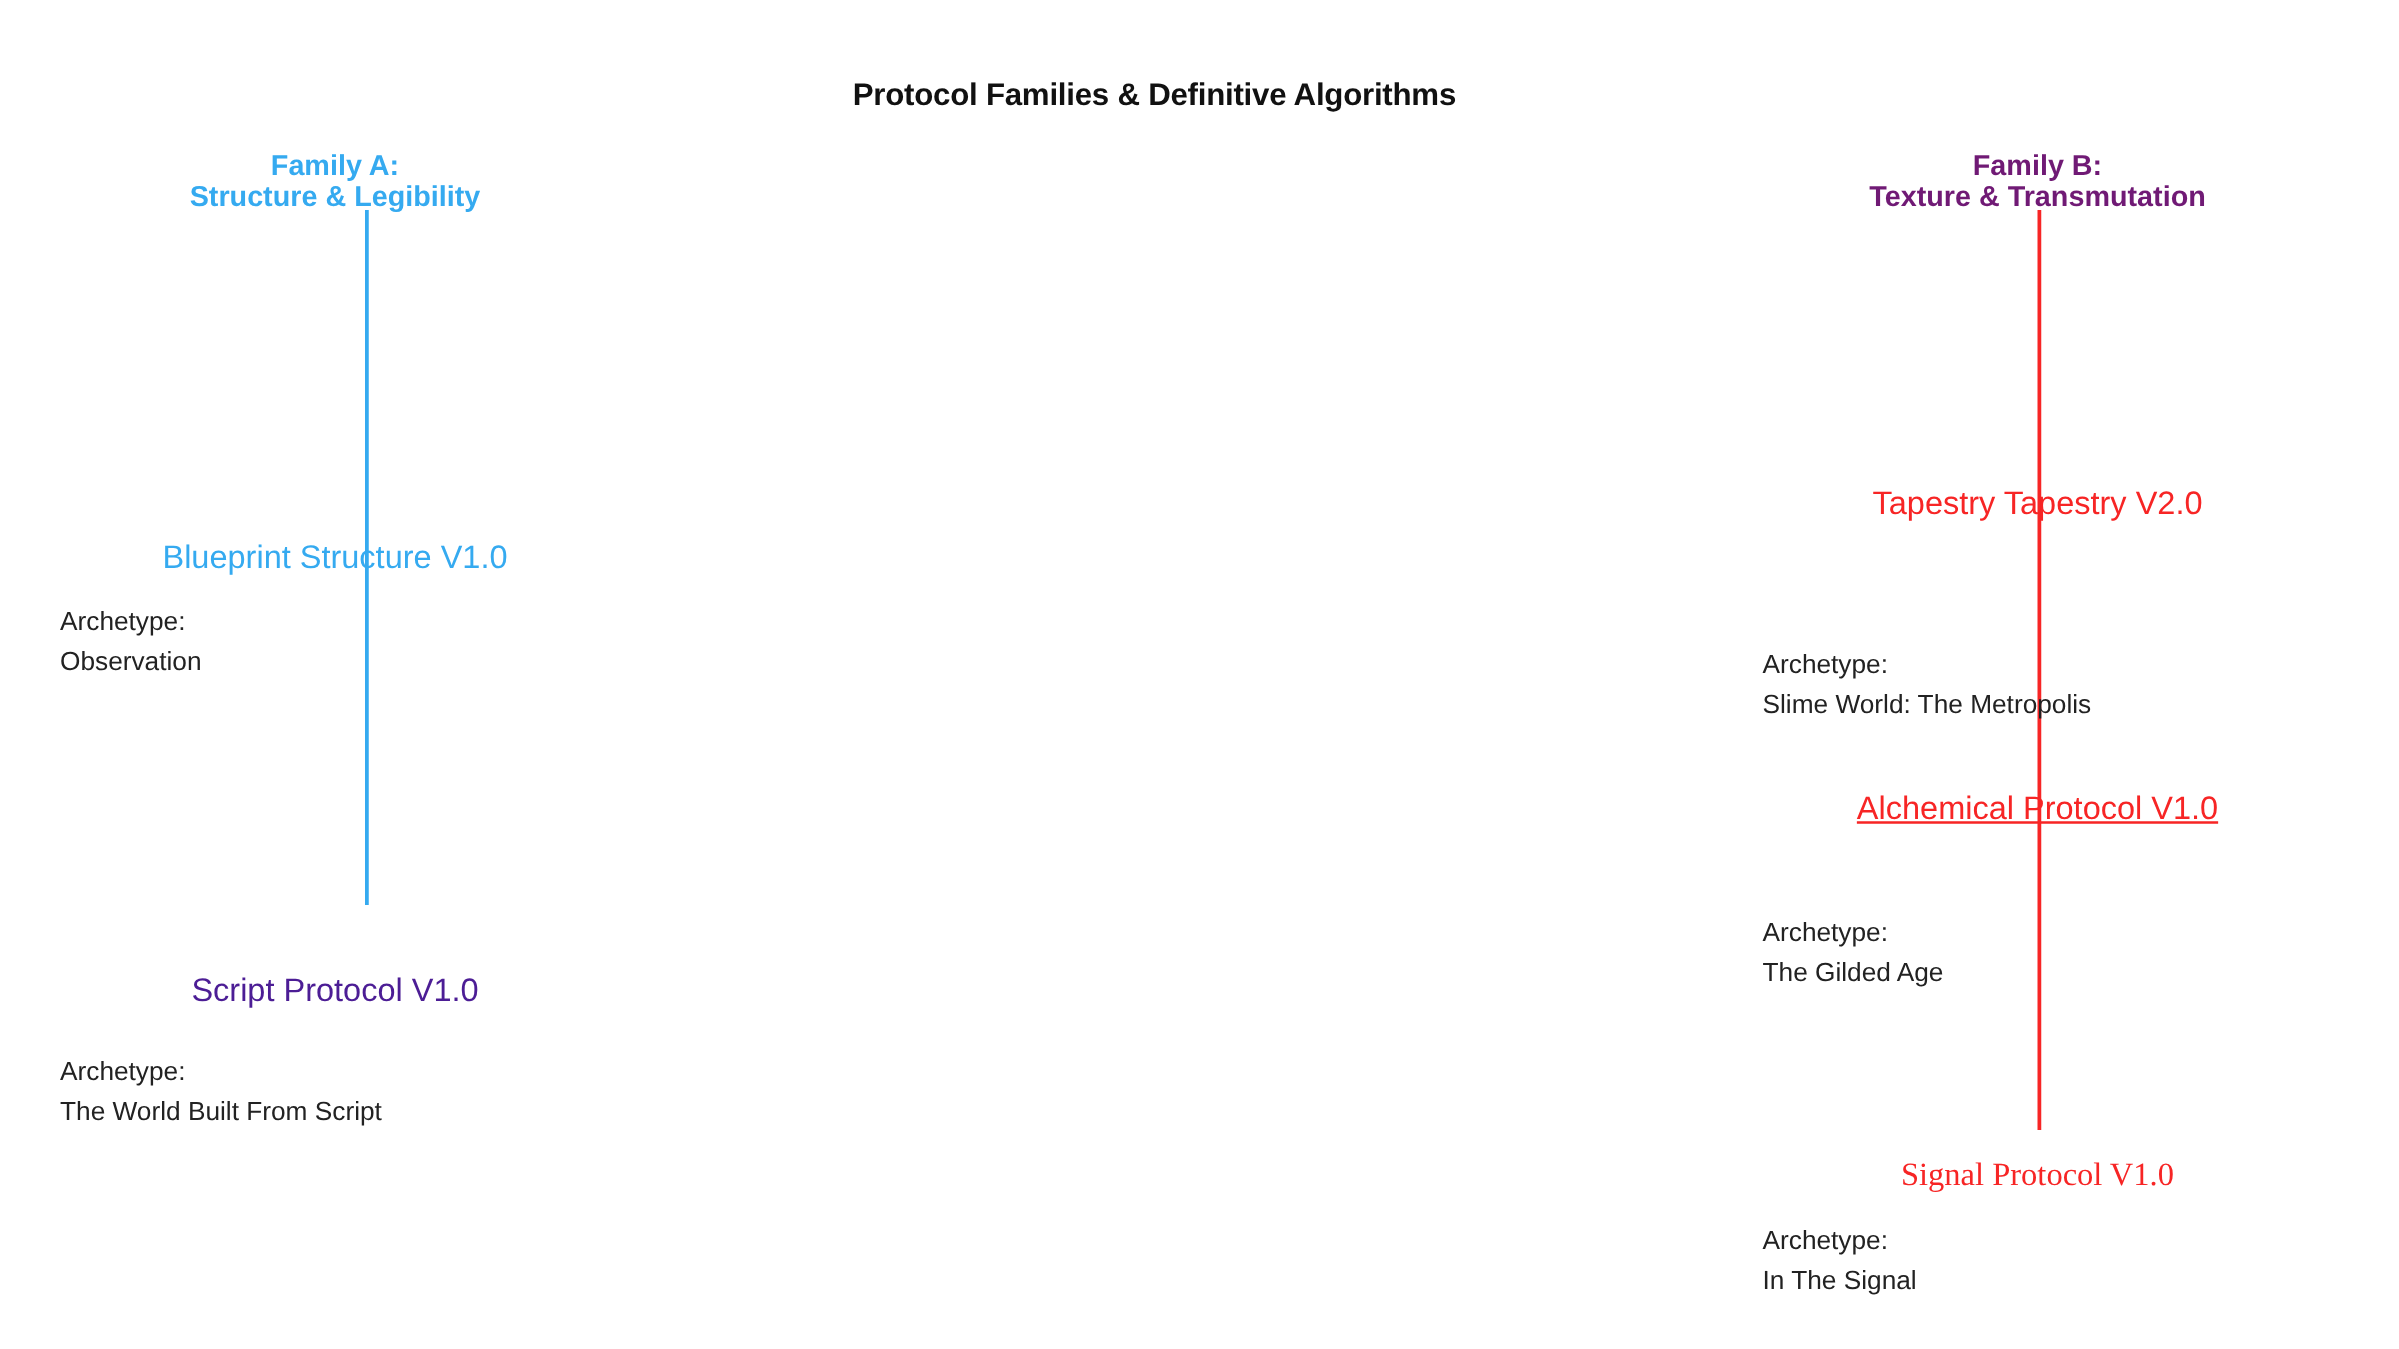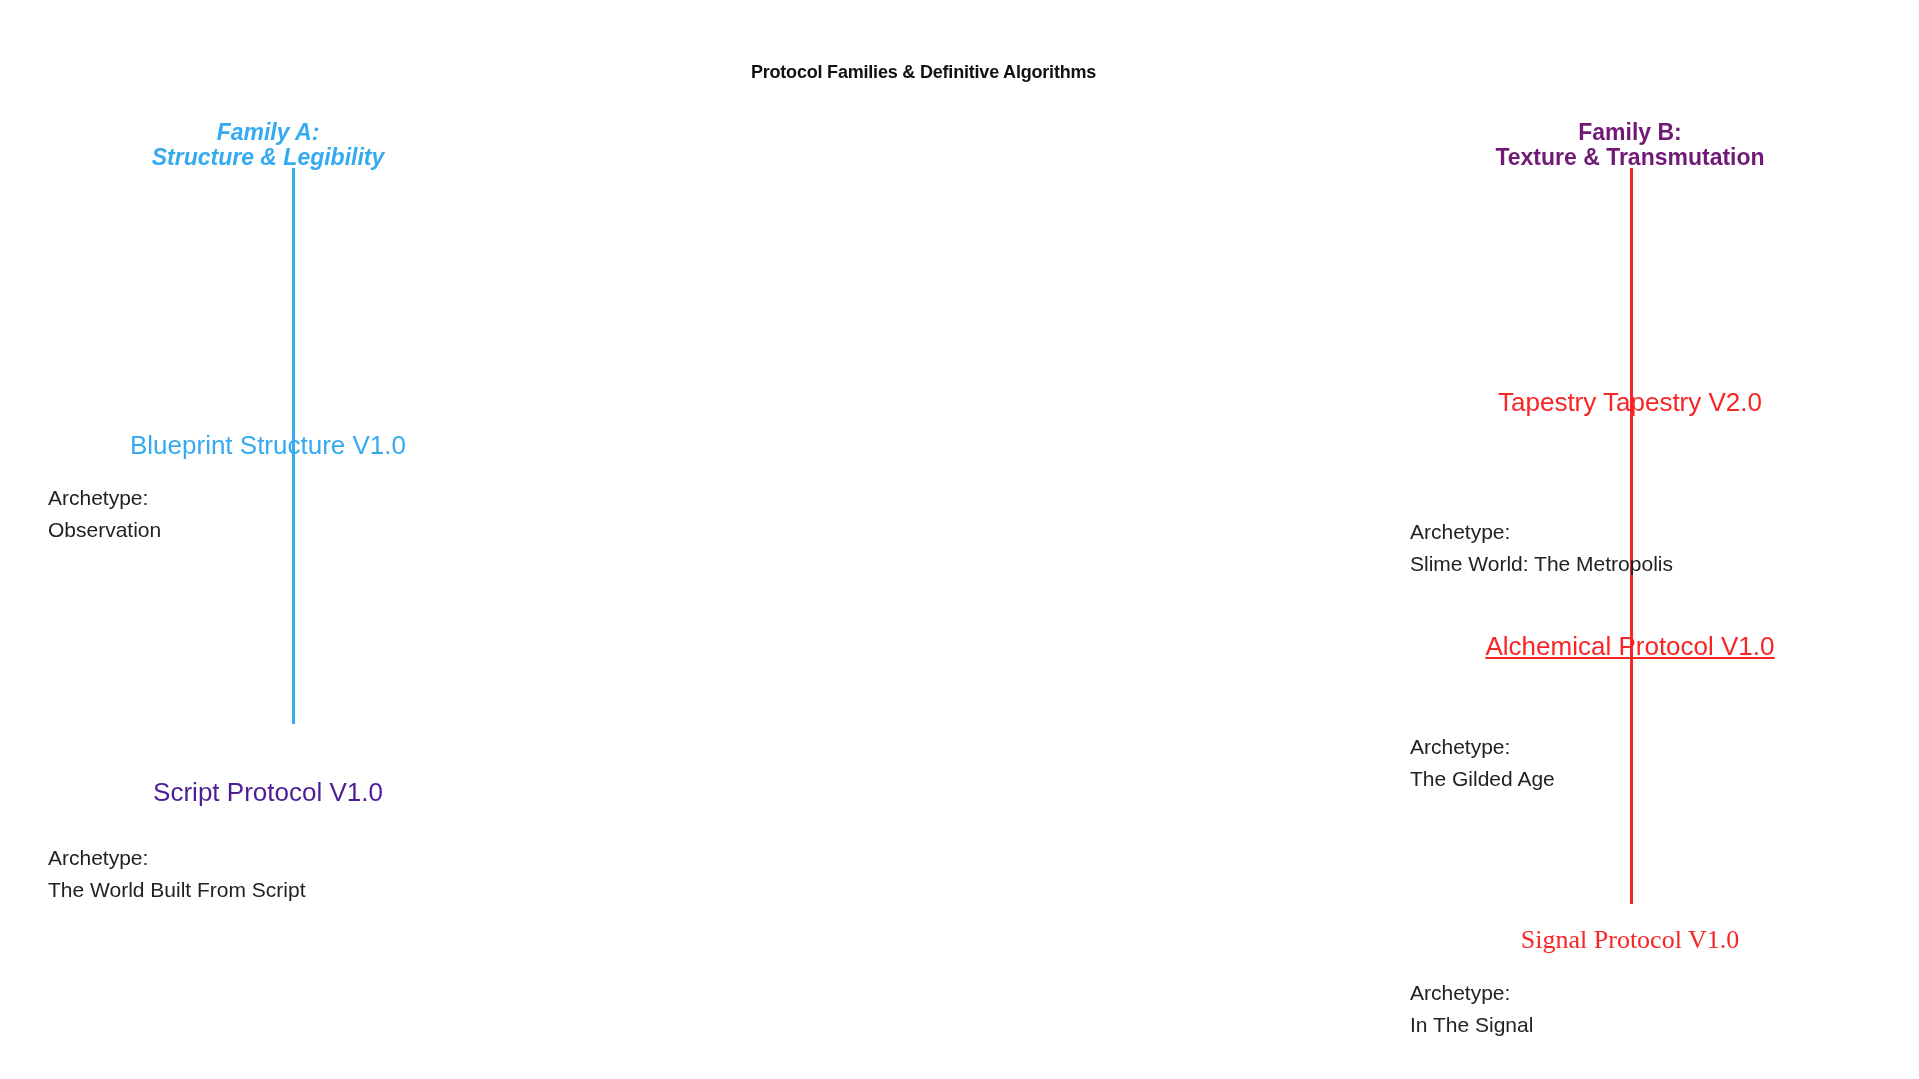--- a/index.html
+++ b/index.html
@@ -17,21 +17,21 @@
   .canvas {
     position: absolute;
     inset: 0;
   }
   .title {
     position: absolute;
     left: 0;
     top: 62px;
     width: 1847px;
     text-align: center;
-    font-size: 18px;
+    font-size: 25px;
     font-weight: bold;
     color: #111111;
     letter-spacing: -0.2px;
   }
   .family {
     position: absolute;
     top: 0;
     height: 1079px;
   }
   .family-header {
@@ -82,21 +82,21 @@
 </style>
 </head>
 <body style="background: rgb(255, 255, 255);">
 
 <div class="canvas">
 
   <div class="title" style="color: rgb(17, 17, 17);">Protocol Families &amp; Definitive Algorithms</div>
 
   <div class="family" id="family-a">
 
-    <div class="family-header" style="color: rgb(53, 170, 240); font-style: italic;">
+    <div class="family-header" style="color: rgb(53, 170, 240);">
       <span>Family A:</span><br>
       <span>Structure &amp; Legibility</span>
     </div>
 
     <div class="axis" style="background: rgb(53, 170, 240);"></div>
 
     <div class="node-title" id="node-a1-title" style="color: rgb(53, 170, 240);">Blueprint Structure V1.0</div>
     <div class="node-sub" id="node-a1-sub">
       <span>Archetype:</span><br>
       <span>Observation</span>

